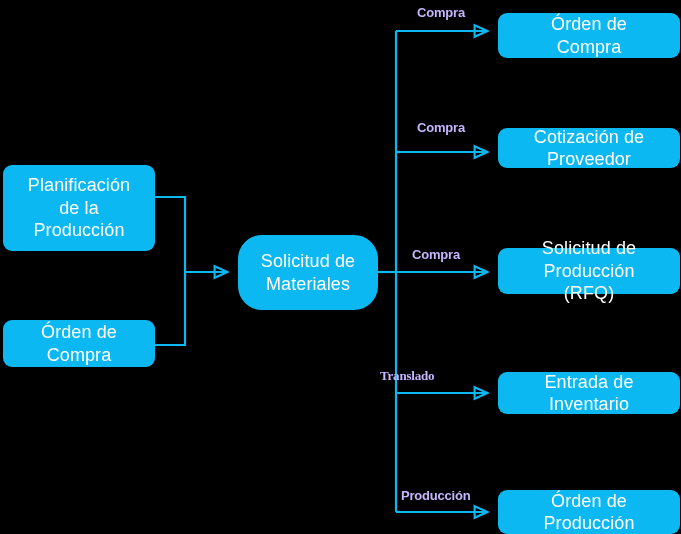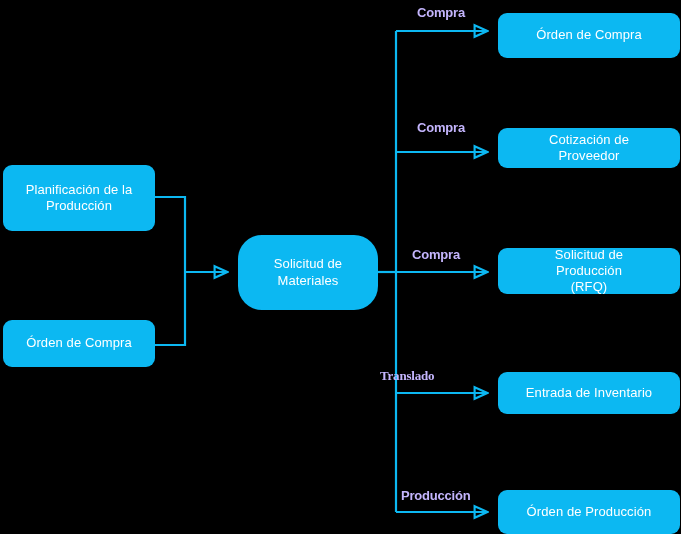--- a/index.html
+++ b/index.html
@@ -25,21 +25,21 @@
   .node {
     position: absolute;
     box-sizing: border-box;
     background: #0cb8f2;
     border-radius: 9px;
     display: flex;
     align-items: center;
     justify-content: center;
     text-align: center;
     color: #ffffff;
-    font-size: 13px;
+    font-size: 18px;
     line-height: 1.25;
     letter-spacing: 0.1px;
     padding: 2px 22px;
     z-index: 3;
   }
   .node-label {
     display: block;
     white-space: pre-line;
   }
   .edge-label {
@@ -73,21 +73,21 @@
       <path d="M 396 31 L 396 512"></path>
 
       <path d="M 396 31 L 488 31" marker-end="url(#arrow)"></path>
       <path d="M 396 152 L 488 152" marker-end="url(#arrow)"></path>
       <path d="M 396 272 L 488 272" marker-end="url(#arrow)"></path>
       <path d="M 396 393 L 488 393" marker-end="url(#arrow)"></path>
       <path d="M 396 512 L 488 512" marker-end="url(#arrow)"></path>
     </g>
   </svg>
 
-  <div class="node" style="left:3px; top:165px; width:152px; height:66px;">
+  <div class="node" style="left:3px; top:165px; width:152px; height:86px;">
     <span class="node-label">Planificación de la
 Producción</span>
   </div>
 
   <div class="node" style="left:3px; top:320px; width:152px; height:47px;">
     <span class="node-label">Órden de Compra</span>
   </div>
 
   <div class="node" style="left:238px; top:235px; width:140px; height:75px;border-radius:24px;">
     <span class="node-label">Solicitud de

